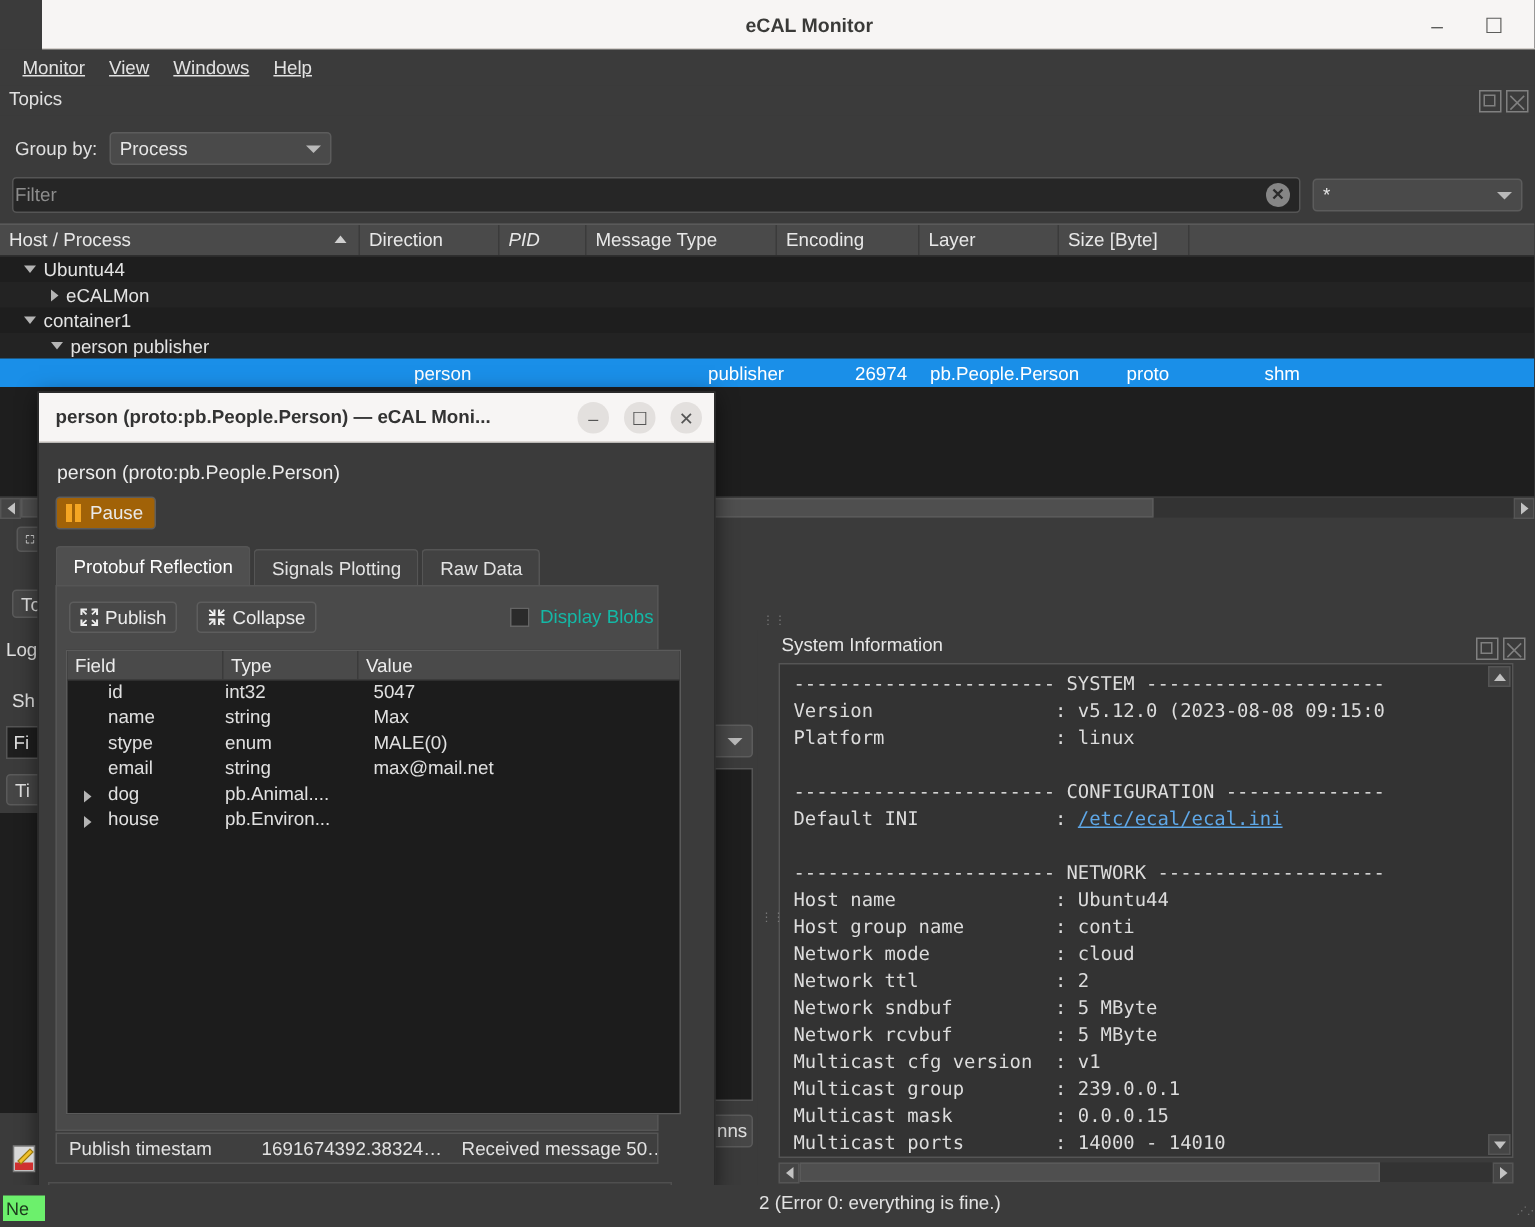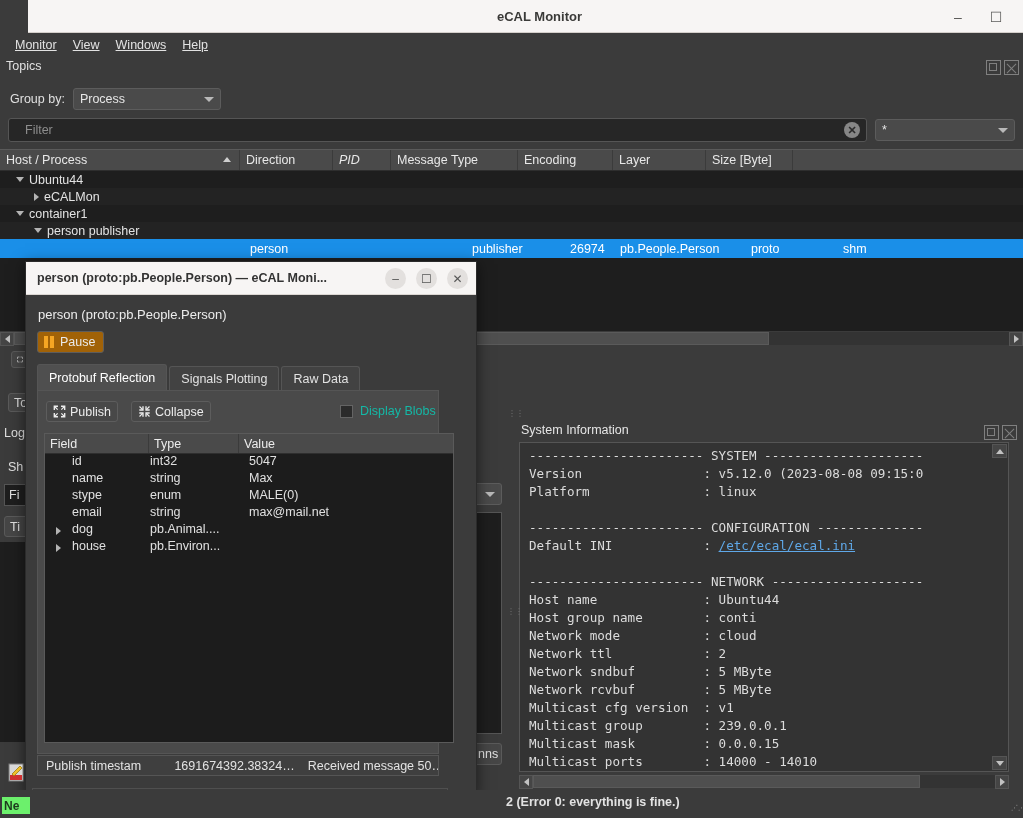--- a/index.html
+++ b/index.html
@@ -54,21 +54,21 @@
     height:22px;background:#4a4a4a;border:1px solid #5c5c5c;border-radius:3px;
     display:flex;align-items:center;padding:0 6px;box-sizing:border-box;color:#e6e6e6;font-size:12.5px;
     position:relative;
   }
   .combo .arrow{position:absolute;right:6px;top:50%;margin-top:-2px;width:0;height:0;border-left:5px solid transparent;border-right:5px solid transparent;border-top:5px solid #b9b9b9;}
 
   
   #filter-row{left:0;top:117px;width:1023px;height:26px;display:flex;align-items:center;padding:0 8px;box-sizing:border-box;gap:8px;}
   #filter-input{
     flex:1;height:24px;background:#262626;border:1px solid #555;border-radius:3px;
-    display:flex;align-items:center;padding:0 16px;box-sizing:border-box;position:relative;
+    display:flex;align-items:center;padding:0 1px;box-sizing:border-box;position:relative;
     color:#8d8d8d;font-size:12.5px;
   }
   #filter-clear{
     position:absolute;right:6px;top:50%;margin-top:-8px;width:16px;height:16px;border-radius:50%;
     background:#868686;color:#2b2b2b;font-size:11px;line-height:16px;text-align:center;font-weight:bold;
   }
   #filter-combo{width:140px;}
 
   
   #tbl-head{left:0;top:149px;width:1023px;height:22px;background:#4a4a4a;display:flex;box-sizing:border-box;
@@ -169,21 +169,21 @@
 
   #dlg-status{position:absolute;left:37px;top:755px;width:402px;height:21px;background:#3f3f3f;border:1px solid #555;box-sizing:border-box;display:flex;align-items:center;}
   #dlg-status .seg{font-size:12.5px;color:#e2e2e2;white-space:nowrap;overflow:hidden;padding-left:8px;box-sizing:border-box;}
 
   #pub-bar{position:absolute;left:32px;top:788px;width:416px;height:26px;background:#3b3b3b;border:1px solid #4f4f4f;box-sizing:border-box;display:flex;align-items:center;}
   #pub-bar .txt{padding-left:7px;font-size:12.5px;color:#e2e2e2;}
   #pub-up{position:absolute;right:1px;top:1px;width:29px;height:22px;background:#4c4c4c;border:1px solid #5d5d5d;box-sizing:border-box;display:flex;align-items:center;justify-content:center;}
   .up-chev{width:0;height:0;border-left:8px solid transparent;border-right:8px solid transparent;border-bottom:9px solid #1c1c1c;}
 
   
-  #mainstatus{left:0;top:790px;width:1023px;height:28px;background:#3b3b3b;font-weight:bold;}
+  #mainstatus{left:0;top:790px;width:1023px;height:28px;background:#3b3b3b;}
   #net-badge{position:absolute;left:2px;top:7px;width:28px;height:17px;background:#6cf06c;color:#1d3a1d;font-size:12px;display:flex;align-items:center;padding-left:2px;box-sizing:border-box;overflow:hidden;}
   #err-text{position:absolute;left:506px;top:5px;font-size:12.5px;color:#e2e2e2;white-space:nowrap;}
   #res-grip{position:absolute;right:2px;bottom:2px;width:10px;height:10px;color:#777;font-size:7px;line-height:3px;}
 </style>
 </head>
 <body>
 
 <div id="titlebar" class="abs">
   <div class="ttl">eCAL Monitor</div>
   <div class="wbtns">
@@ -263,21 +263,21 @@
   </div>
   <div class="trow" style="padding-left:16px;">
     <span class="tri down"></span>
     <span>container1</span>
   </div>
   <div class="trow alt" style="padding-left:34px;">
     <span class="tri down"></span>
     <span>person publisher</span>
   </div>
   <div class="trow sel" style="height:19px;">
-    <span class="cell" style="left:230px;padding-left:20px;">person</span>
+    <span class="cell" style="left:256px;padding-left:20px;">person</span>
     <span class="cell" style="left:472px;">publisher</span>
     <span class="cell" style="left:570px;">26974</span>
     <span class="cell" style="left:620px;">pb.People.Person</span>
     <span class="cell" style="left:751px;">proto</span>
     <span class="cell" style="left:843px;">shm</span>
   </div>
 </div>
 
 <div id="tree-hsb" class="abs">
   <div class="sb-btn">

